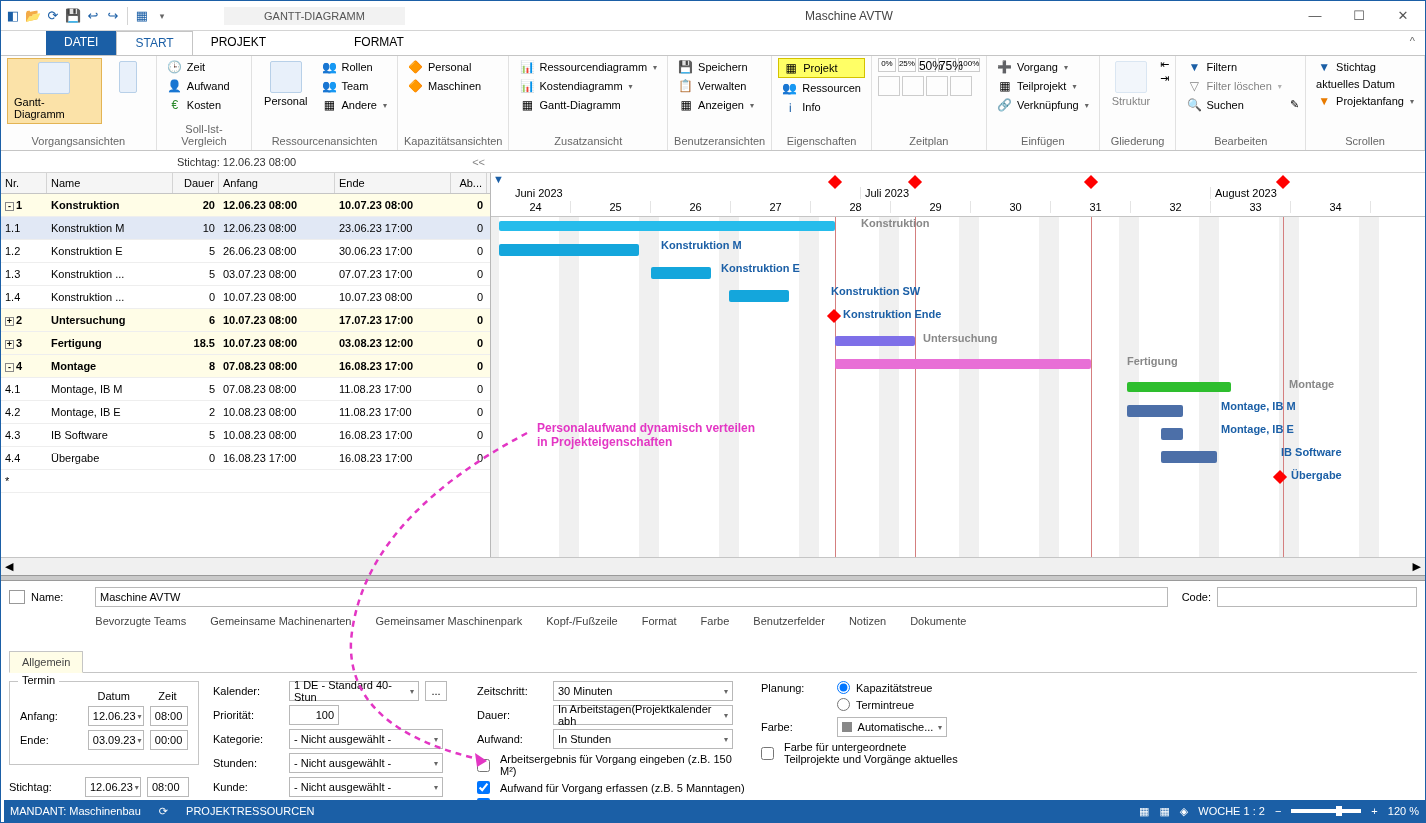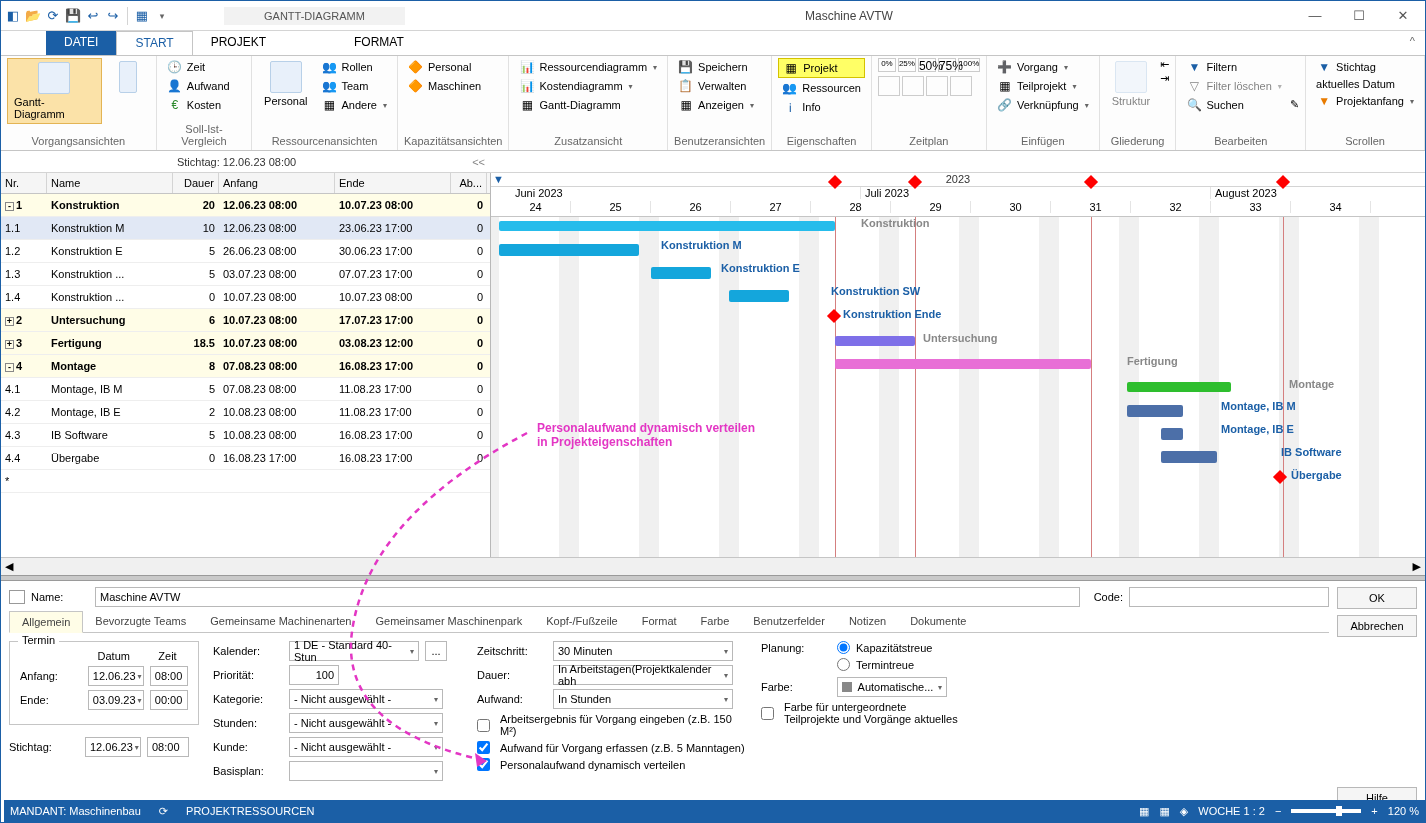--- a/index.html
+++ b/index.html
@@ -69,21 +69,21 @@
   .splitter{height:6px;background:#C9C9C9;border-top:1px solid #9A9A9A;border-bottom:1px solid #9A9A9A;}
   
   .details{height:234px;padding:6px 8px;display:flex;gap:8px;}
   .dform{flex:1;}
   .drow{display:flex;align-items:center;gap:6px;margin-bottom:4px;}
   .dlbl{width:58px;}
   .dinput{border:1px solid #B8B8B8;padding:2px 4px;background:#fff;height:20px;}
   .dinput.long{flex:1;}
   .dtabs{display:flex;border-bottom:1px solid #C5C5C5;margin:4px 0 8px;}
   .dtab{padding:4px 12px;cursor:pointer;color:#444;}
-  .dtab.active{background:#FFFDE7;border:1px solid #C5C5C5;border-bottom:1px solid #FFFDE7;margin-bottom:-1px;}
+  .dtab.active{background:#FFFDE7;border:1px solid #C5C5C5;border-bottom:1px solid #FFFDE7;margin-bottom:-1px;margin-top:40px;}
   .dcols{display:flex;gap:14px;}
   .fset{border:1px solid #C5C5C5;padding:8px 10px 10px;position:relative;}
   .fset-title{position:absolute;top:-8px;left:8px;background:#fff;padding:0 4px;}
   .flab{display:inline-block;width:70px;}
   .fsel{border:1px solid #B8B8B8;padding:1px 4px;height:20px;background:#fff;display:inline-flex;align-items:center;justify-content:space-between;}
   .chk{margin-right:4px;}
   .dbtns{width:80px;display:flex;flex-direction:column;gap:6px;}
   .dbtn{border:1px solid #B8B8B8;background:#F5F5F5;padding:4px 0;text-align:center;}
   
   .statusbar{position:absolute;bottom:0;left:3px;right:0;height:22px;background:#1B5FA6;color:#fff;display:flex;align-items:center;font-size:11px;padding:0 6px;gap:18px;}
@@ -477,21 +477,20 @@
           <div class="gc ab">0</div>
         </div>
       </div>
     <div class="grow">
         <div class="gc nr">*</div>
       </div>
   </div>
 
   <div class="gantt">
     <div class="ghead2">
-      <div class="gyear">2023</div>
       <div class="gmonths" id="gmonths">
           <div class="gmon" style="left: 20px; width: 350px;">Juni 2023</div>
           <div class="gmon" style="left: 370px; width: 350px;">Juli 2023</div>
           <div class="gmon" style="left: 720px; width: 350px;">August 2023</div>
         </div>
       <div class="gweeks" id="gweeks">
           <div class="gwk" style="left: 10px;">24</div>
           <div class="gwk" style="left: 90px;">25</div>
           <div class="gwk" style="left: 170px;">26</div>
           <div class="gwk" style="left: 250px;">27</div>
@@ -724,26 +723,20 @@
               <span class="caret">▾</span>
             </span>
           </div>
         <div class="drow">
             <input type="checkbox" class="chk" style="">
             <span style="max-width:180px;">Farbe für untergeordnete Teilprojekte und Vorgänge aktuelles</span>
           </div>
       </div>
     </div>
   </div>
-  <div class="dbtns">
-    <div class="dbtn">OK</div>
-    <div class="dbtn">Abbrechen</div>
-    <div style="flex:1;"></div>
-    <div class="dbtn">Hilfe</div>
-  </div>
 </div>
 
 <div class="statusbar">
   <span>MANDANT: Maschinenbau</span>
   <span>⟳</span>
   <span>PROJEKTRESSOURCEN</span>
   <div class="sb-right">
     <span>▦</span>
     <span>▦</span>
     <span>◈</span>

